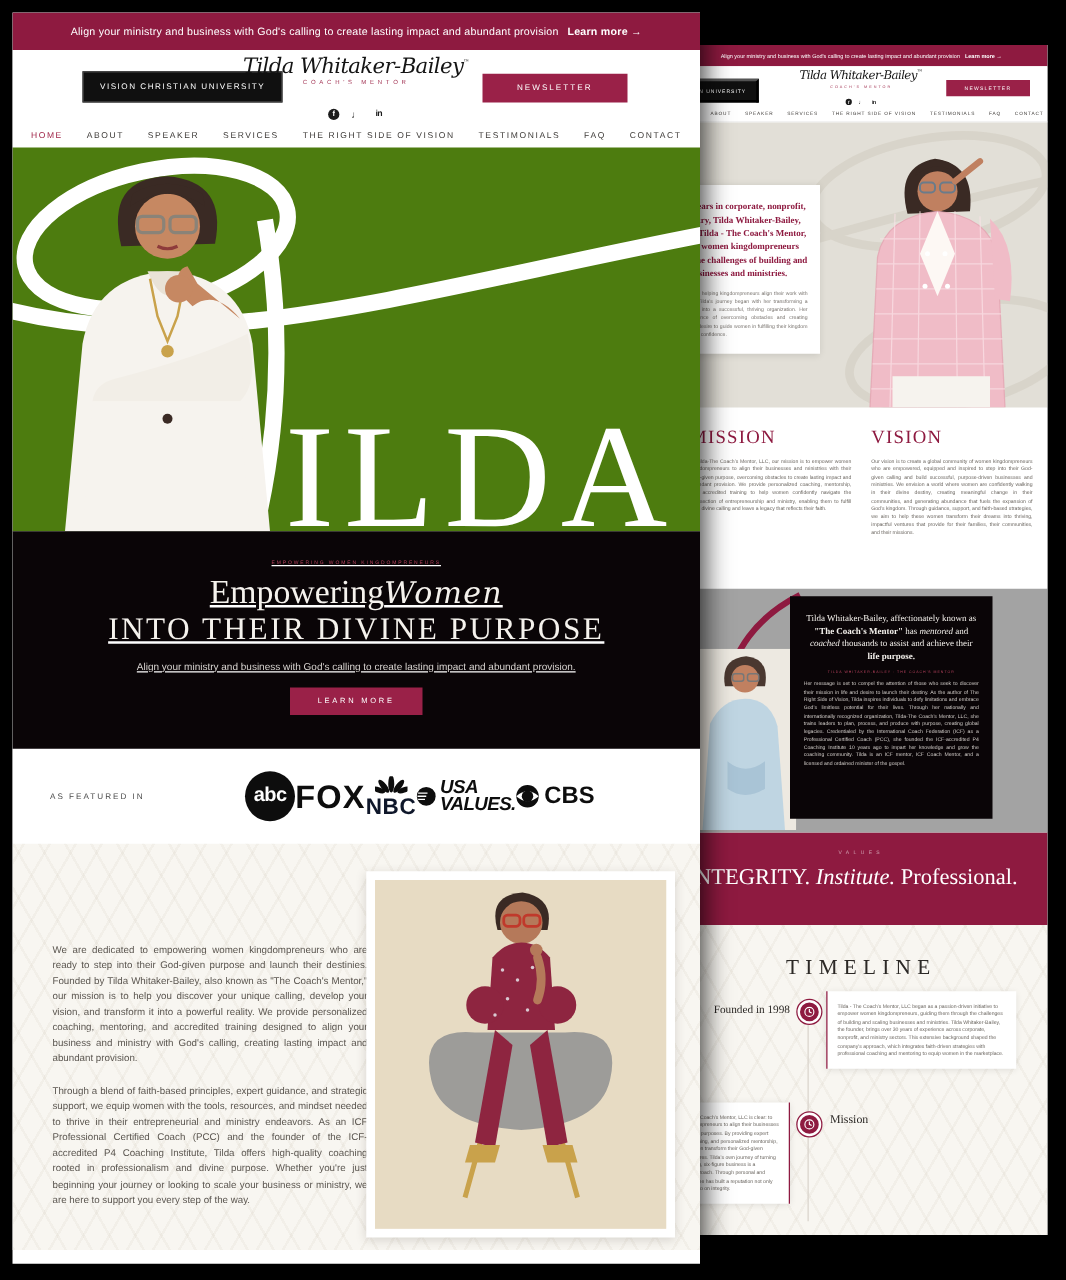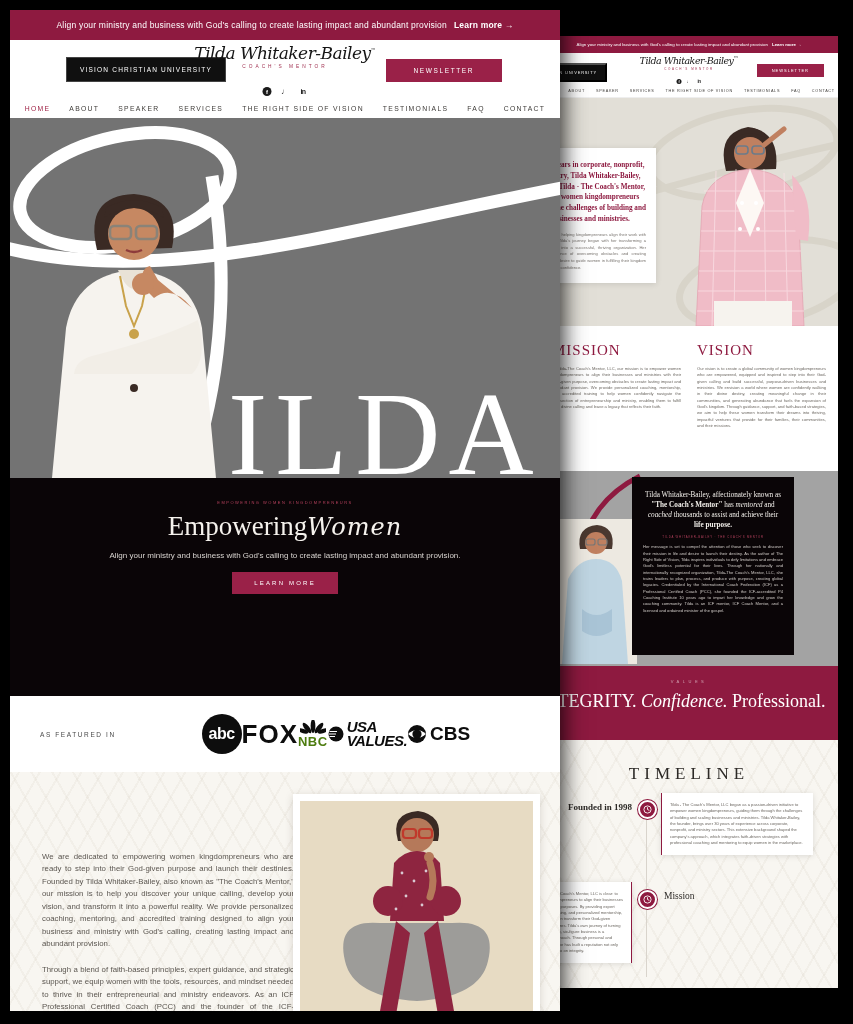--- a/index.html
+++ b/index.html
@@ -36,43 +36,43 @@
   .socials{position:absolute;left:50%;transform:translateX(-50%);top:47px;display:flex;gap:9px;align-items:center;}
   .soc{width:9px;height:9px;border-radius:50%;background:#1b1b1b;color:#fff;display:flex;
     align-items:center;justify-content:center;font-size:6px;font-weight:bold;cursor:pointer;}
   .soc.flat{background:transparent;color:#1b1b1b;border-radius:0;font-size:8px;}
   .soc.in{background:transparent;color:#1b1b1b;border-radius:0;font-size:7px;letter-spacing:-.5px;}
   .fp-nav{position:absolute;bottom:6px;left:0;width:100%;display:flex;justify-content:center;
     gap:19px;font-size:6.8px;letter-spacing:1.3px;color:#3d3a37;}
   .fp-nav .nav-item{cursor:pointer;white-space:nowrap;}
   .fp-nav .active{color:#9E2044;}
 
-  .fp-hero{height:360px;position:relative;background:#737373;overflow:hidden;}
+  .fp-hero{height:307px;position:relative;background:#4d7c0f;overflow:hidden;}
   .fp-hero svg.swirl{position:absolute;left:0;top:0;}
   .ilda{position:absolute;left:218px;bottom:-16px;font-family:"Liberation Serif",serif;
     font-size:118px;letter-spacing:8px;line-height:1;color:#fff;}
   .hero-photo{position:absolute;left:12px;bottom:0;}
 
-  .fp-black{height:218px;background:#0A0507;color:#fff;text-align:center;position:relative;}
+  .fp-black{height:174px;background:#0A0507;color:#fff;text-align:center;position:relative;text-decoration:underline;}
   .eyebrow{padding-top:22px;font-size:4px;letter-spacing:1.5px;color:#B8425E;}
   .emp-line1{margin-top:6px;font-family:"Liberation Serif",serif;font-size:27px;color:#F5F2ED;}
   .emp-script{font-family:"DejaVu Serif",serif;font-style:italic;font-size:24px;letter-spacing:1px;}
   .emp-line{font-family:"Liberation Serif",serif;font-size:25px;letter-spacing:2px;color:#F5F2ED;line-height:1.22;}
   .emp-sub{margin-top:9px;font-size:8px;color:#d8d4d0;}
   .learn-btn{margin-top:12px;display:inline-block;background:#9A2148;color:#fff;border:none;
     font-size:6px;letter-spacing:2.2px;padding:8px 22px;cursor:pointer;}
 
   .fp-featured{height:76px;background:#fff;display:flex;align-items:center;padding:0 30px;gap:26px;}
   .feat-label{font-size:6.5px;letter-spacing:1.6px;color:#4a4a4a;white-space:nowrap;}
   .feat-logos{flex:1;display:flex;align-items:center;justify-content:center;padding:0 6px;}
   .abc-logo{width:40px;height:40px;border-radius:50%;background:#0d0d0d;color:#fff;display:flex;
     align-items:center;justify-content:center;font-weight:bold;font-size:16px;letter-spacing:-.5px;}
   .fox-logo{font-weight:bold;font-size:26px;letter-spacing:1px;color:#0d0d0d;font-stretch:condensed;}
   .nbc-logo{display:flex;flex-direction:column;align-items:center;line-height:1;}
-  .nbc-text{font-weight:bold;font-size:13px;color:#4d7c0f;letter-spacing:.5px;}
+  .nbc-text{font-weight:bold;font-size:18px;color:#0f172a;letter-spacing:.5px;}
   .usa-logo{display:flex;align-items:center;gap:3px;}
   .usa-lines{display:flex;flex-direction:column;line-height:.92;font-weight:bold;font-style:italic;
     font-size:15px;color:#0d0d0d;letter-spacing:-.5px;}
   .cbs-logo{display:flex;align-items:center;gap:3px;font-weight:bold;font-size:19px;color:#0d0d0d;}
 
   .fp-about{height:325px;position:relative;}
   .about-text{position:absolute;left:32px;top:66px;width:252px;}
   .about-h{font-family:"Liberation Serif",serif;font-size:15.5px;color:#23201d;font-weight:bold;}
   .about-p{margin-top:13px;font-size:7.8px;line-height:1.6;color:#5b5650;text-align:justify;}
   .about-photo{position:absolute;left:283px;top:22px;width:247px;height:293px;background:#fff;
@@ -234,35 +234,35 @@
         <span>Tilda Whitaker-Bailey, affectionately known as </span><b>"The Coach's Mentor"</b><span> has </span><i>mentored</i><span> and </span><i>coached</i><span> thousands to assist and achieve their </span><b>life purpose.</b>
       </div>
       <div class="bb-div">TILDA WHITAKER-BAILEY · THE COACH'S MENTOR</div>
       <div class="bb-p">Her message is set to compel the attention of those who seek to discover their mission in life and desire to launch their destiny. As the author of The Right Side of Vision, Tilda inspires individuals to defy limitations and embrace God's limitless potential for their lives. Through her nationally and internationally recognized organization, Tilda-The Coach's Mentor, LLC, she trains leaders to plan, process, and produce with purpose, creating global legacies. Credentialed by the International Coach Federation (ICF) as a Professional Certified Coach (PCC), she founded the ICF-accredited P4 Coaching Institute 10 years ago to impart her knowledge and grow the coaching community. Tilda is an ICF mentor, ICF Coach Mentor, and a licensed and ordained minister of the gospel.</div>
     </div>
   </div>
 
   <div class="bp-values">
     <div class="val-label">VALUES</div>
     <div class="val-text">
-      <span>INTEGRITY.</span><span class="it"> Confidence.</span><span> Professional.</span>
+      <span>INTEGRITY.</span><span class="it"> Institute.</span><span> Professional.</span>
     </div>
   </div>
 
   <div class="bp-timeline chevron">
     <div class="tl-h">TIMELINE</div>
     <div class="tl-line"></div>
 
     <div class="tl-node" style="left:98px;top:60px;">
       <svg width="9" height="9" viewBox="0 0 10 10">
         <circle cx="5" cy="5" r="4" fill="none" stroke="#fff" stroke-width="1"></circle>
         <path d="M5 2.5 L5 5 L7 6" stroke="#fff" stroke-width="1" fill="none"></path>
       </svg>
     </div>
-    <div class="tl-label serif" style="left:0;top:62px;width:92px;text-align:right;font-size:9px;font-weight:bold;">Founded in 1998</div>
+    <div class="tl-label serif" style="left:0;top:62px;width:92px;text-align:right;font-size:9px;">Founded in 1998</div>
     <div class="tl-card right" style="left:121px;top:53px;width:152px;">Tilda - The Coach's Mentor, LLC began as a passion-driven initiative to empower women kingdompreneurs, guiding them through the challenges of building and scaling businesses and ministries. Tilda Whitaker-Bailey, the founder, brings over 30 years of experience across corporate, nonprofit, and ministry sectors. This extensive background shaped the company's approach, which integrates faith-driven strategies with professional coaching and mentoring to equip women in the marketplace.</div>
 
     <div class="tl-node" style="left:98px;top:150px;">
       <svg width="9" height="9" viewBox="0 0 10 10">
         <circle cx="5" cy="5" r="4" fill="none" stroke="#fff" stroke-width="1"></circle>
         <path d="M5 2.5 L5 5 L7 6" stroke="#fff" stroke-width="1" fill="none"></path>
       </svg>
     </div>
     <div class="tl-label serif" style="left:124px;top:151px;font-size:9.5px;">Mission</div>
     <div class="tl-card left" style="left:-34px;top:142px;width:126px;">The mission of Tilda-The Coach's Mentor, LLC is clear: to empower women kingdompreneurs to align their businesses and ministries with God's purposes. By providing expert coaching, accredited training, and personalized mentorship, the company helps women transform their God-given visions into thriving ventures. Tilda's own journey of turning her ministry into a thriving, six-figure business is a demonstration of her approach. Through personal and professional obstacles, she has built a reputation not only based on success but also on integrity.</div>
@@ -325,20 +325,21 @@
       <path d="M52 186 L170 186 L178 290 L44 290 Z" fill="#F6F3EE"></path>
       <circle cx="112" cy="200" r="4" fill="#3A2A24"></circle>
     </svg>
   </div>
 
   <div class="fp-black">
     <div class="eyebrow">EMPOWERING WOMEN KINGDOMPRENEURS</div>
     <div class="emp-line1">
       <span>Empowering</span><span class="emp-script">Women</span>
     </div>
+    <div class="emp-line">INTO THEIR DIVINE PURPOSE</div>
     <div class="emp-sub">Align your ministry and business with God's calling to create lasting impact and abundant provision.</div>
     <button class="learn-btn">LEARN MORE</button>
   </div>
 
   <div class="fp-featured">
     <div class="feat-label">AS FEATURED IN</div>
     <div class="feat-logos">
       <div class="abc-logo">abc</div>
       <div class="fox-logo">FOX</div>
       <div class="nbc-logo">

